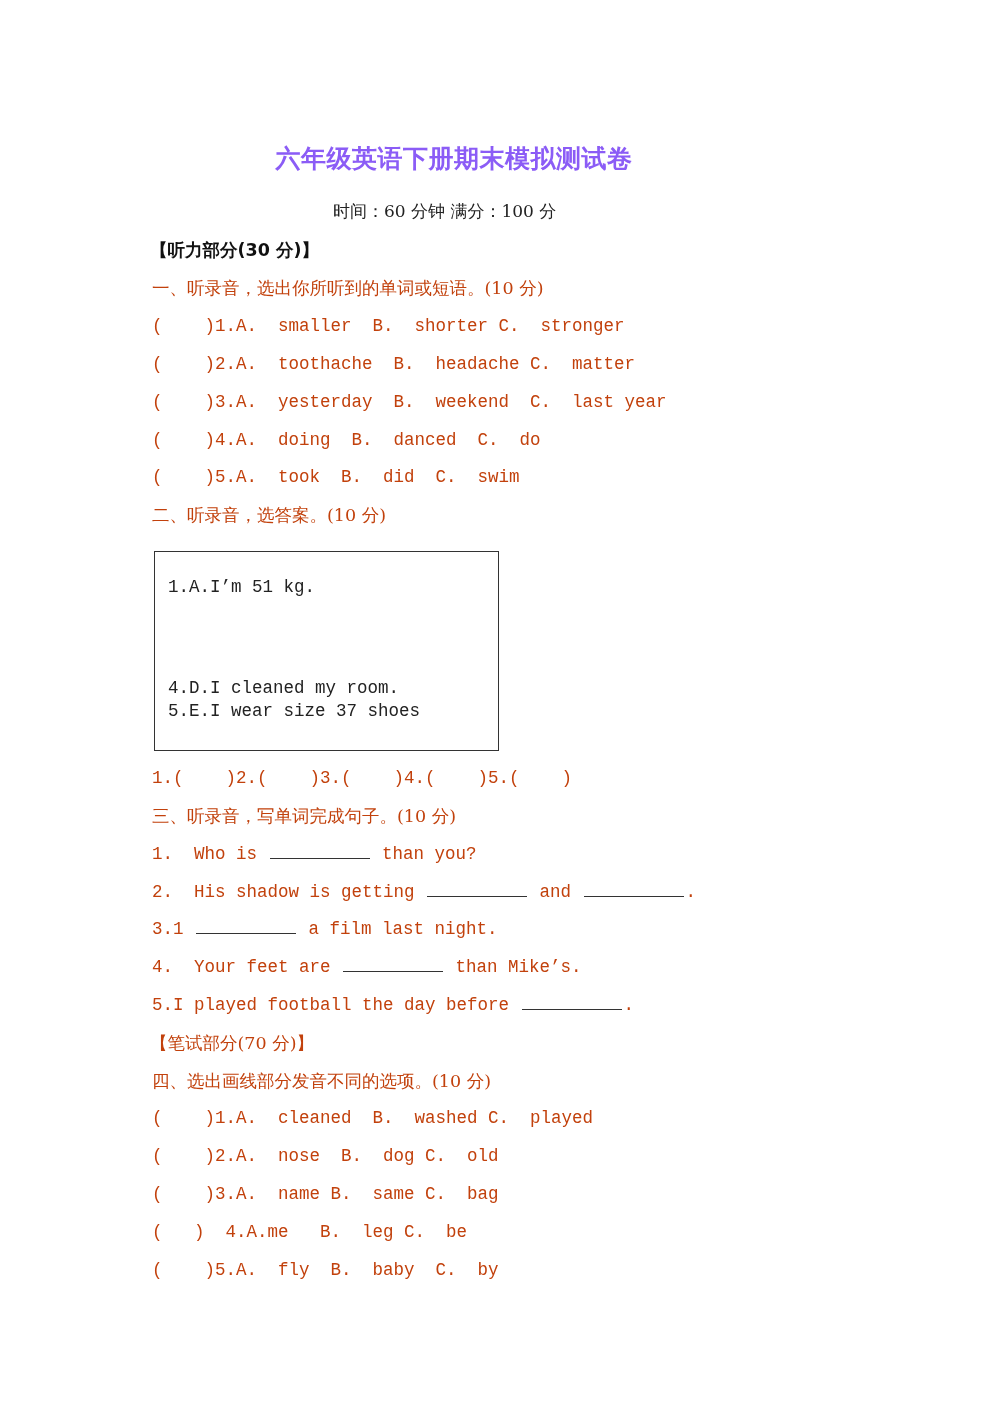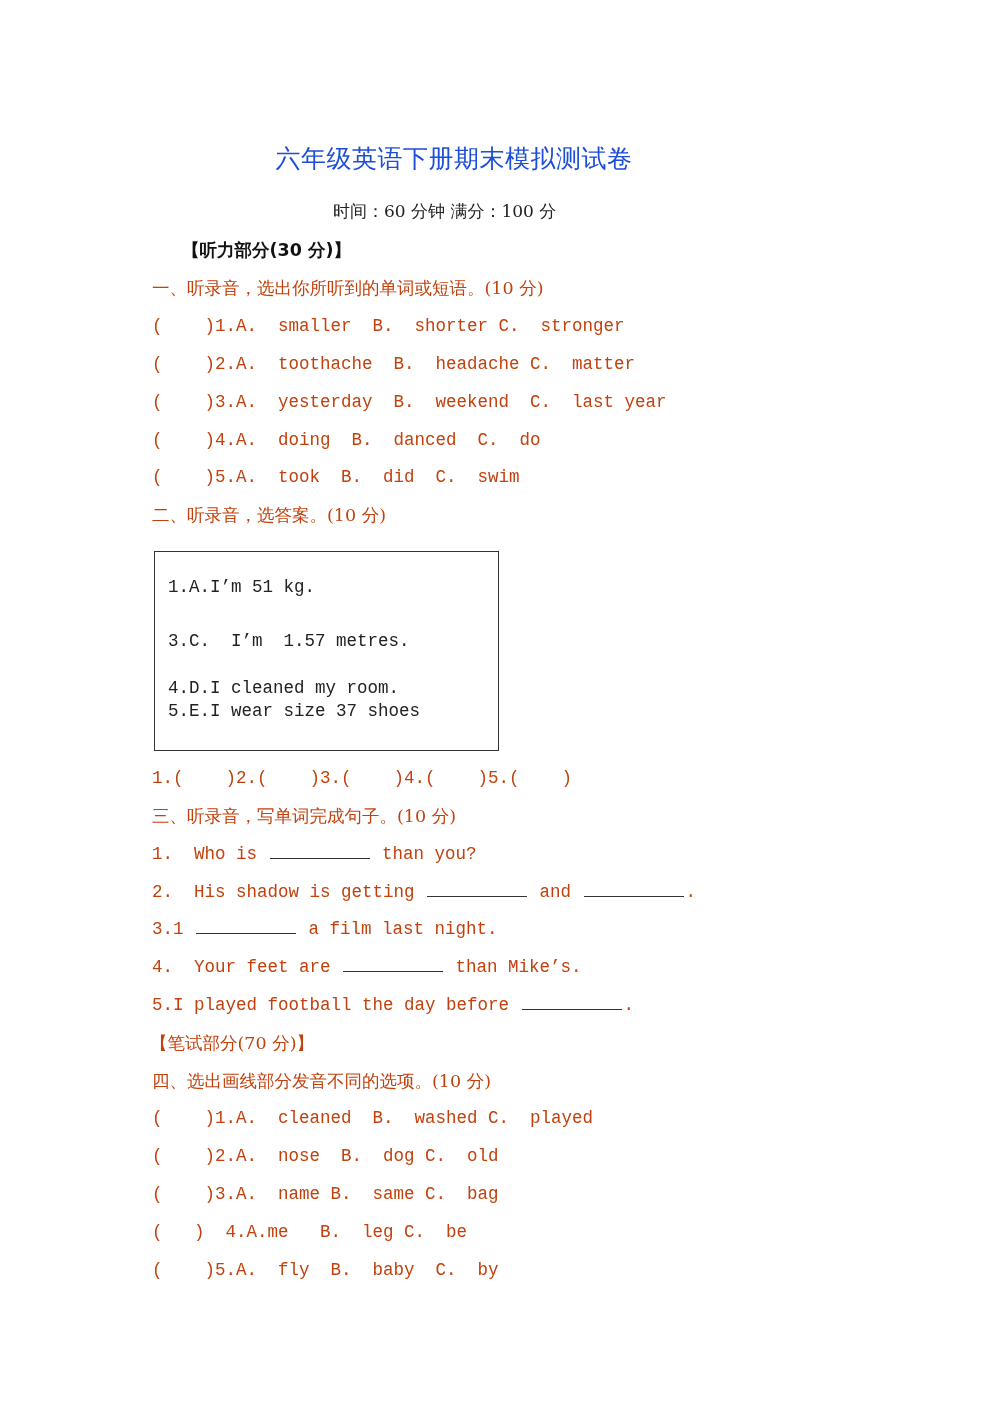--- a/index.html
+++ b/index.html
@@ -4,21 +4,21 @@
 <style>
   html, body { margin: 0; padding: 0; background: #ffffff; }
   body {
     width: 1000px; height: 1415px; position: relative; overflow: hidden;
     color: #1a1a1a;
     font-family: "Liberation Mono", "DejaVu Sans Mono", monospace;
   }
   .title {
     position: absolute; top: 142px; left: 0; width: 908px; text-align: center;
     font-family: "DejaVu Sans", "Liberation Sans", sans-serif;
-    font-weight: normal; font-size: 25px; letter-spacing: 0.5px; color: #1d4ed8;
+    font-weight: bold; font-size: 25px; letter-spacing: 0.5px; color: #8b5cf6;
   }
   .subtitle {
     position: absolute; top: 200px; left: 333px;
     font-family: "DejaVu Serif", "Liberation Serif", serif;
     font-size: 17px; color: #222;
   }
   .line {
     position: absolute; left: 152px; white-space: pre;
     font-size: 17.5px; line-height: 24px; color: #c2410c;
   }
@@ -48,33 +48,32 @@
   }
 </style>
 </head>
 <body>
 
 <div>
 
   <div class="title">六年级英语下册期末模拟测试卷</div>
   <div class="subtitle">时间：60 分钟  满分：100 分</div>
 
-  <div class="line part-bold" style="top:238px;margin-left:32px;">【听力部分(30 分)】</div>
+  <div class="line part-bold" style="top:238px;">【听力部分(30 分)】</div>
 
   <div class="line cn" style="top:276px;">一、听录音，选出你所听到的单词或短语。(10 分)</div>
   <div class="line" style="top:314px;"><span>(    )</span><span>1.A.  smaller  B.  shorter C.  stronger</span></div>
   <div class="line" style="top:352px;"><span>(    )</span><span>2.A.  toothache  B.  headache C.  matter</span></div>
   <div class="line" style="top:390px;"><span>(    )</span><span>3.A.  yesterday  B.  weekend  C.  last year</span></div>
   <div class="line" style="top:428px;"><span>(    )</span><span>4.A.  doing  B.  danced  C.  do</span></div>
   <div class="line" style="top:465px;"><span>(    )</span><span>5.A.  took  B.  did  C.  swim</span></div>
 
   <div class="line cn" style="top:503px;text-align:center;">二、听录音，选答案。(10 分)</div>
   <div class="box">
     <div class="bline" style="top:23px;">1.A.I’m 51 kg.</div>
-    <div class="bline" style="top:77px;">3.C.  I’m  1.57 metres.</div>
     <div class="bline" style="top:124px;">4.D.I cleaned my room.</div>
     <div class="bline" style="top:147px;">5.E.I wear size 37 shoes</div>
   </div>
   <div class="line" style="top:766px;">1.(    )2.(    )3.(    )4.(    )5.(    )</div>
 
   <div class="line cn" style="top:804px;">三、听录音，写单词完成句子。(10 分)</div>
   <div class="line" style="top:842px;"><span>1.  Who is </span><span class="blank"></span><span> than you?</span></div>
   <div class="line" style="top:880px;"><span>2.  His shadow is getting </span><span class="blank"></span><span> and </span><span class="blank"></span><span>.</span></div>
   <div class="line" style="top:917px;"><span>3.1 </span><span class="blank"></span><span> a film last night.</span></div>
   <div class="line" style="top:955px;"><span>4.  Your feet are </span><span class="blank"></span><span> than Mike’s.</span></div>

